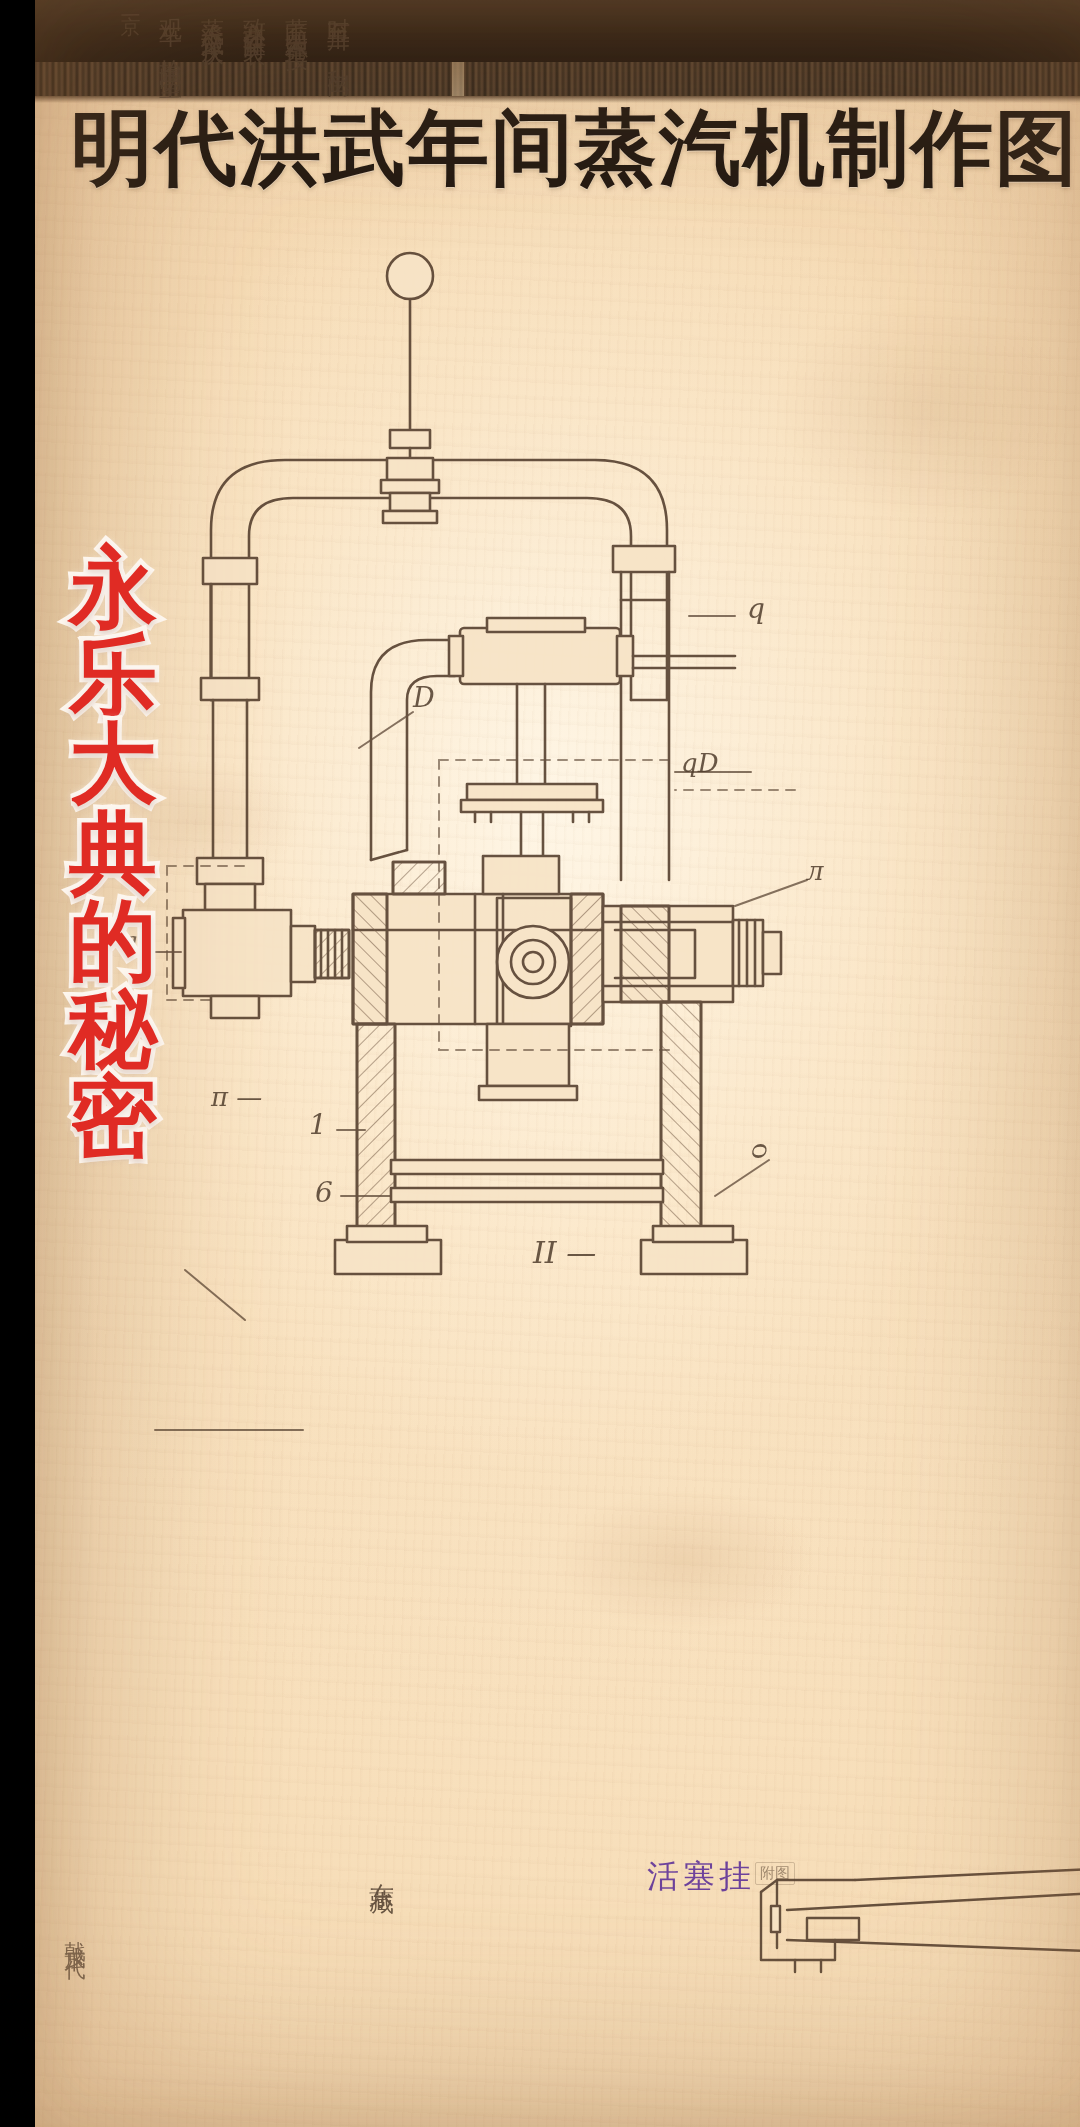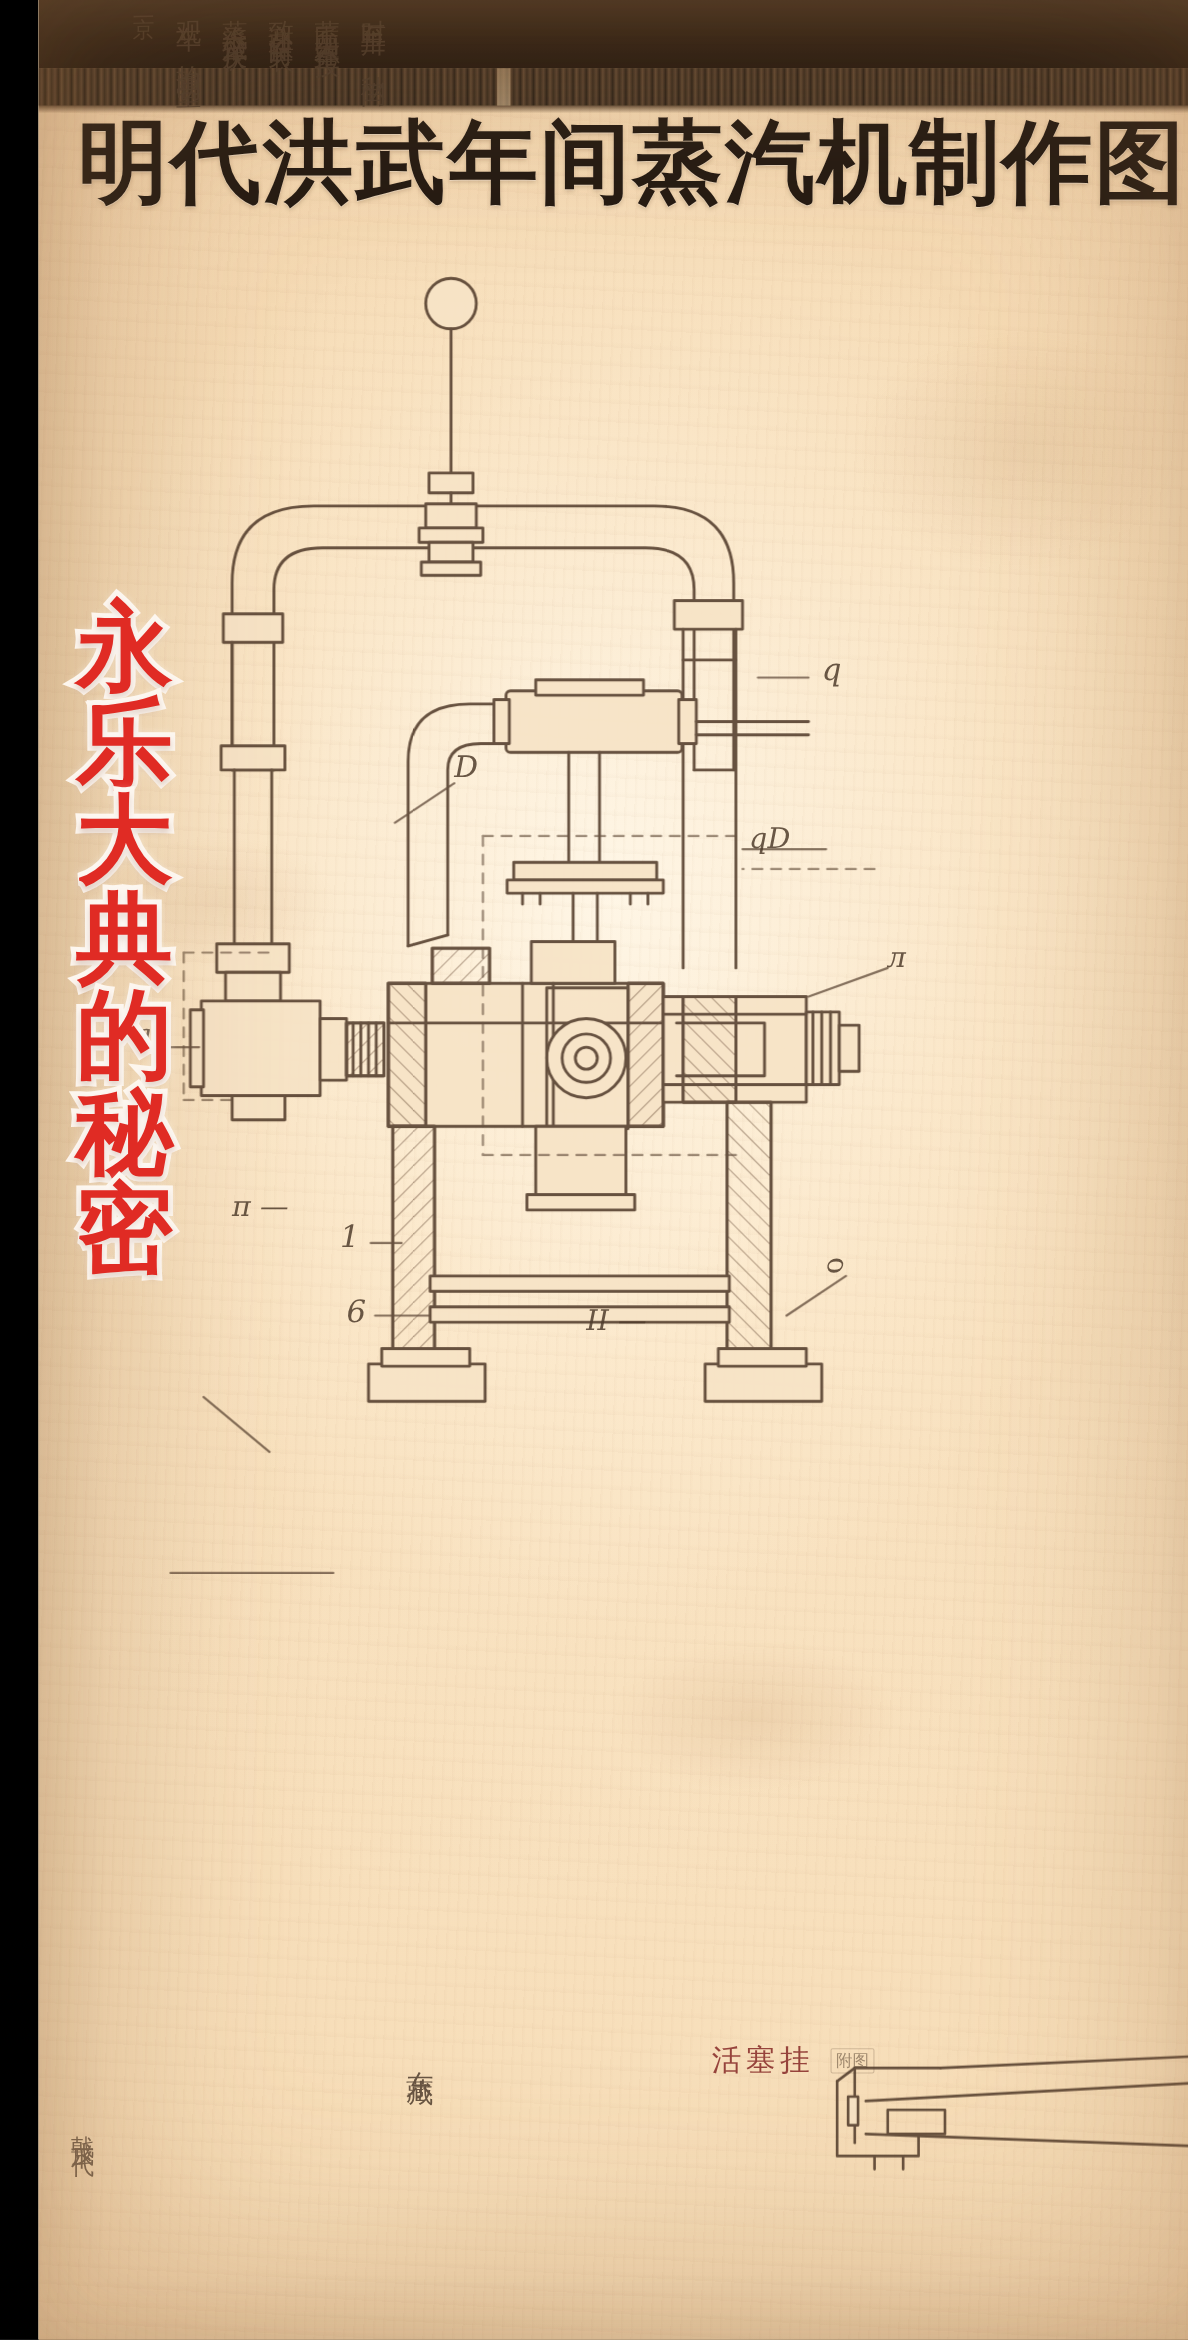--- a/index.html
+++ b/index.html
@@ -129,21 +129,21 @@
   #hand-cols .col.small{font-size:20px;opacity:.78;}
   #sig{
     left:26px;top:1925px;
     font-size:21px;letter-spacing:6px;opacity:.72;
   }
 
   
   #detail-label{
     position:absolute;left:612px;top:1855px;
     font-family:"DejaVu Serif","Liberation Serif",serif;
-    font-size:27px;letter-spacing:4px;color:#7f1d1d;opacity:.8;
+    font-size:32px;letter-spacing:4px;color:#4c1d95;opacity:.8;
   }
   #detail-tag{
     position:absolute;left:720px;top:1862px;
     font-family:Liberation Serif, serif;
     font-size:15px;color:#5a4533;opacity:.55;
     border:1px solid rgba(90,69,51,.45);
     padding:1px 4px;border-radius:2px;
   }
 
   
@@ -333,21 +333,21 @@
   </div>
 
   <div class="callout" style="left:712px;top:592px;font-size:28px;">q</div>
   <div class="callout" style="left:646px;top:748px;font-size:26px;">ԛD</div>
   <div class="callout" style="left:772px;top:856px;font-size:26px;">ᴫ</div>
   <div class="callout" style="left:378px;top:682px;font-size:27px;">D</div>
   <div class="callout" style="left:86px;top:926px;font-size:26px;">q</div>
   <div class="callout" style="left:176px;top:1082px;font-size:26px;">ᴨ —</div>
   <div class="callout" style="left:274px;top:1108px;font-size:28px;">1</div>
   <div class="callout" style="left:280px;top:1176px;font-size:28px;">6</div>
-  <div class="callout" style="left:498px;top:1186px;font-size:26px;">II —</div>
+  <div class="callout" style="left:498px;top:1235px;font-size:30px;">II —</div>
   <div class="callout" style="left:716px;top:1134px;font-size:26px;">ᴑ</div>
 
   <div class="hand" id="hand-title">东藏</div>
 
   <div id="hand-cols">
     <div class="col">时至卅二 秋闰</div>
     <div class="col">蓋匠山人德至技</div>
     <div class="col">致谢公抹时表</div>
     <div class="col">蒸汽交抵戾伏</div>
     <div class="col">观车 拾闰叻堂</div>

